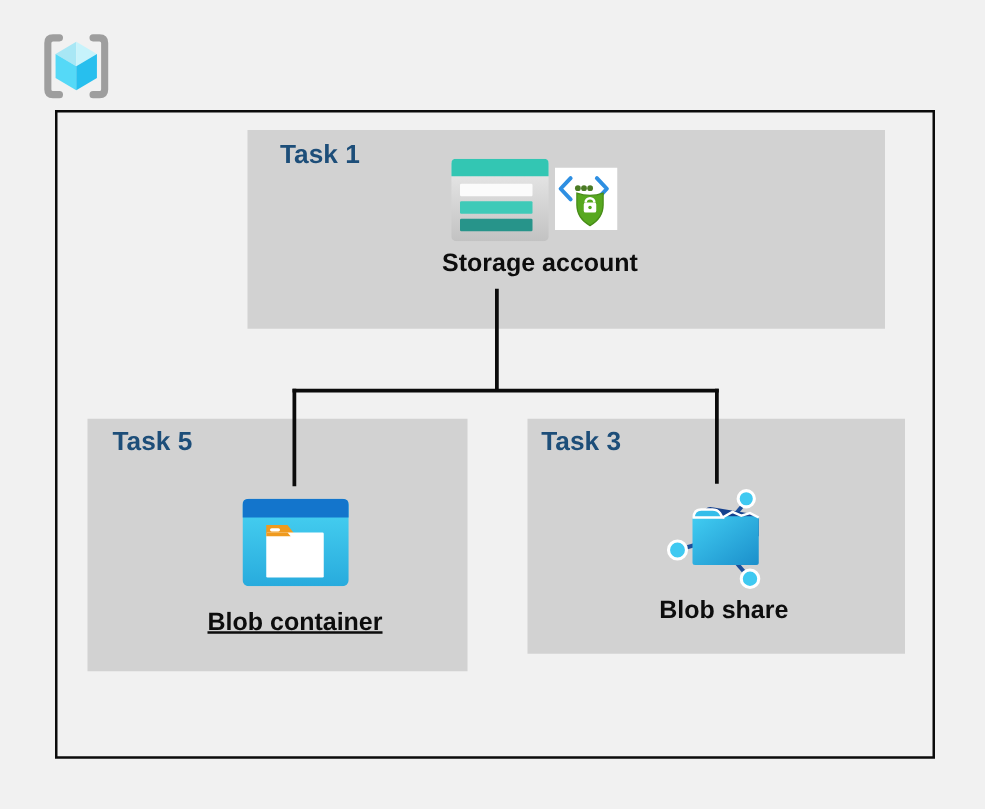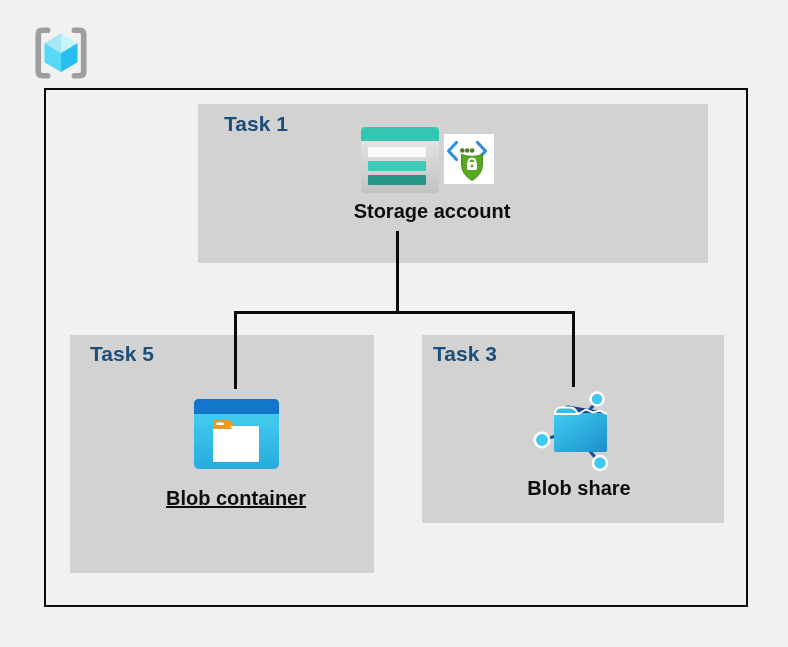--- a/index.html
+++ b/index.html
@@ -9,21 +9,21 @@
   }
   .abs{position:absolute;}
   
   #rg-header-icon{left:30px;top:22px;width:62px;height:62px;}
   #rg-title{left:109px;top:41px;font-size:23px;font-weight:700;color:#111;letter-spacing:.2px;}
   
   #outer-box{left:44px;top:88px;width:704px;height:519px;border:2.5px solid #0b0b0b;box-sizing:border-box;background:transparent;}
   
   .taskbox{background:#d2d2d2;}
   #task1-box{left:198px;top:104px;width:510px;height:159px;}
-  #task5-box{left:70px;top:335px;width:304px;height:238px;}
+  #task5-box{left:70px;top:335px;width:304px;height:202px;}
   #task3-box{left:422px;top:335px;width:302px;height:188px;}
   .tasklabel{position:absolute;font-size:21px;font-weight:700;color:#1d4e79;}
   #task1-label{left:26px;top:8px;}
   #task5-label{left:20px;top:7px;}
   #task3-label{left:11px;top:7px;}
   
   .itemlabel{font-size:20px;font-weight:700;color:#0d0d0d;transform:translateX(-50%);white-space:nowrap;}
   #storage-label{left:391px;top:200px;margin-left:41px;}
   #blob-label{left:236px;top:487px;text-decoration:underline;}
   #file-label{left:579px;top:477px;}

